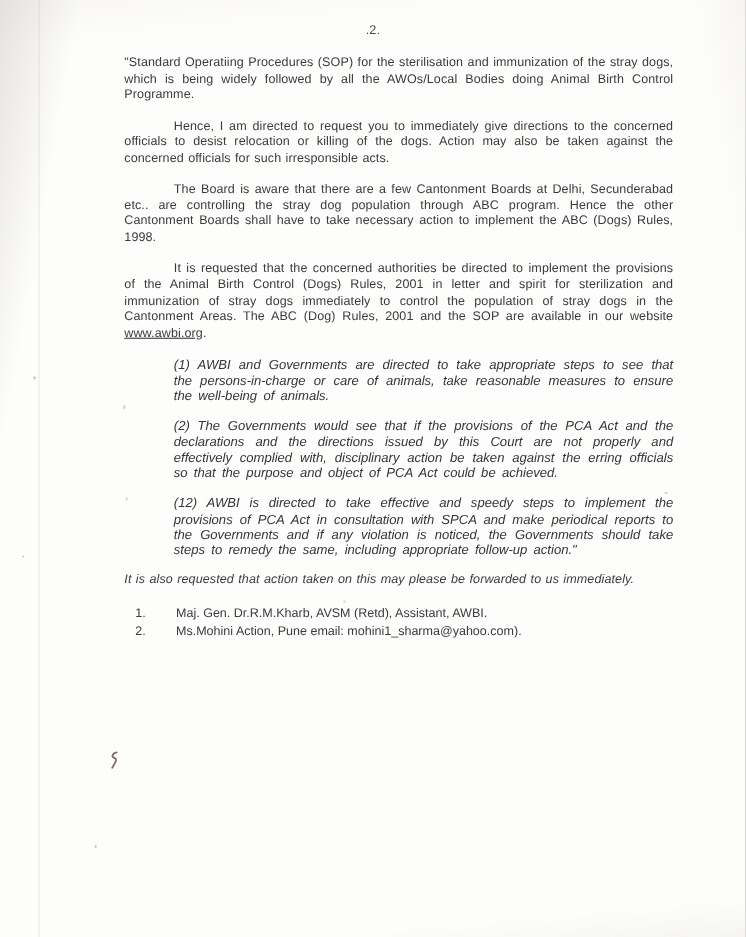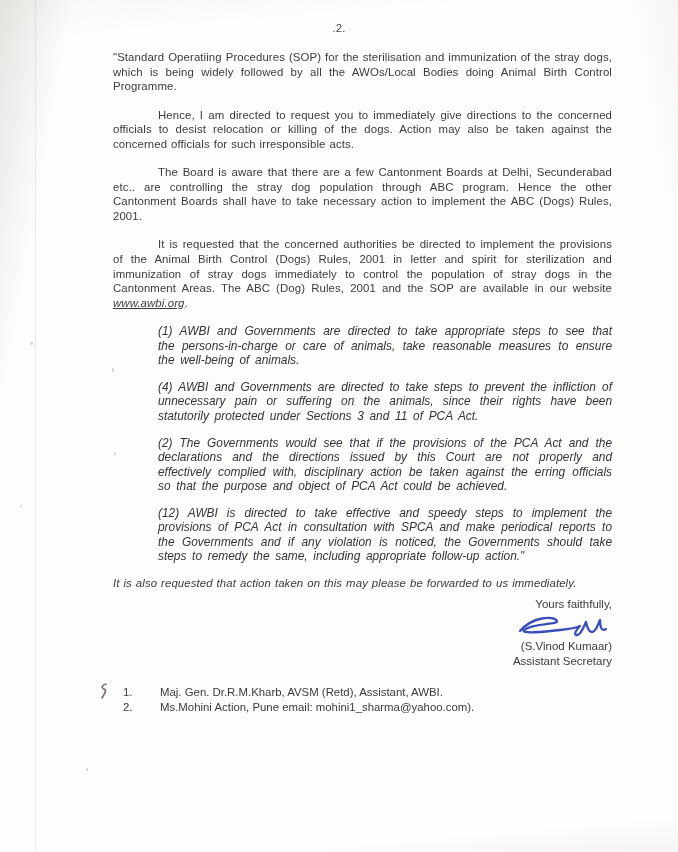--- a/index.html
+++ b/index.html
@@ -35,21 +35,21 @@
   }
   .indent { text-indent:45px; }
   .quote-p {
     font-style:italic;
     margin:0 0 13px 45px;
     font-size:11.9px; line-height:14.3px;
     text-align:justify; word-spacing:0.2em;
     color:#34343a;
   }
   .link {
-    color:#3b3b3e; text-decoration:underline; cursor:pointer;font-style:italic;
+    color:#3b3b3e; text-decoration:underline; cursor:pointer;
   }
   .closing-p { margin-top:13px; margin-bottom:6px;font-style:italic; }
   .signature-block {
     text-align:right; font-size:11.5px; line-height:15px;
     margin:0 0 12px 0; color:#3b3b3e;
   }
   .sig-svg { display:block; margin:1px 4px 0 auto; }
   .copy-heading {
     font-size:11.4px; margin:12px 0 0 10px; word-spacing:0.06em;
   }
@@ -79,40 +79,31 @@
   </div>
 
   <div class="page-number">.2.</div>
 
   <div class="content">
 
     <p class="body-p">"Standard Operatiing Procedures (SOP) for the sterilisation and immunization of the stray dogs, which is being widely followed by all the AWOs/Local Bodies doing Animal Birth Control Programme.</p>
 
     <p class="body-p indent">Hence, I am directed to request you to immediately give directions to the concerned officials to desist relocation or killing of the dogs. Action may also be taken against the concerned officials for such irresponsible acts.</p>
 
-    <p class="body-p indent">The Board is aware that there are a few Cantonment Boards at Delhi, Secunderabad etc.. are controlling the stray dog population through ABC program. Hence the other Cantonment Boards shall have to take necessary action to implement the ABC (Dogs) Rules, 2001.</p>
+    <p class="body-p indent">The Board is aware that there are a few Cantonment Boards at Delhi, Secunderabad etc.. are controlling the stray dog population through ABC program. Hence the other Cantonment Boards shall have to take necessary action to implement the ABC (Dogs) Rules, 1998.</p>
 
     <p class="body-p indent"><span>It is requested that the concerned authorities be directed to implement the provisions of the Animal Birth Control (Dogs) Rules, 2001 in letter and spirit for sterilization and immunization of stray dogs immediately to control the population of stray dogs in the Cantonment Areas. The ABC (Dog) Rules, 2001 and the SOP are available in our website </span><a class="link">www.awbi.org</a><span>.</span></p>
 
 
     <p class="quote-p">(1) AWBI and Governments are directed to take appropriate steps to see that the persons-in-charge or care of animals, take reasonable measures to ensure the well-being of animals.</p>
-    <p class="quote-p">(4) AWBI and Governments are directed to take steps to prevent the infliction of unnecessary pain or suffering on the animals, since their rights have been statutorily protected under Sections 3 and 11 of PCA Act.</p>
     <p class="quote-p">(2) The Governments would see that if the provisions of the PCA Act and the declarations and the directions issued by this Court are not properly and effectively complied with, disciplinary action be taken against the erring officials so that the purpose and object of PCA Act could be achieved.</p>
     <p class="quote-p">(12) AWBI is directed to take effective and speedy steps to implement the provisions of PCA Act in consultation with SPCA and make periodical reports to the Governments and if any violation is noticed, the Governments should take steps to remedy the same, including appropriate follow-up action."</p>
 
     <p class="body-p closing-p">It is also requested that action taken on this may please be forwarded to us immediately.</p>
 
-    <div class="signature-block">
-      <div>Yours faithfully,</div>
-      <svg class="sig-svg" width="96" height="26" viewBox="0 0 96 26">
-        <path d="M8,18 C20,4 42,2 45,8 C47,12 20,10 12,17 C8,21 32,19 48,17 C58,16 64,15 68,13 C64,17 62,21 64,22 C68,24 72,13 74,9 C75,13 76,19 80,19 C84,19 86,11 88,7 C88,13 89,19 94,16" stroke="#3a4db8" stroke-width="2.3" fill="none" stroke-linecap="round" stroke-linejoin="round"></path>
-      </svg>
-      <div>(S.Vinod Kumaar)</div>
-      <div>Assistant Secretary</div>
-    </div>
 
 
     <div class="copy-list">
       <div class="copy-row">
         <span class="copy-num">1.</span>
         <span>Maj. Gen. Dr.R.M.Kharb, AVSM (Retd), Assistant, AWBI.</span>
       </div>
       <div class="copy-row">
         <span class="copy-num">2.</span>
         <span>Ms.Mohini Action, Pune email: mohini1_sharma@yahoo.com).</span>

